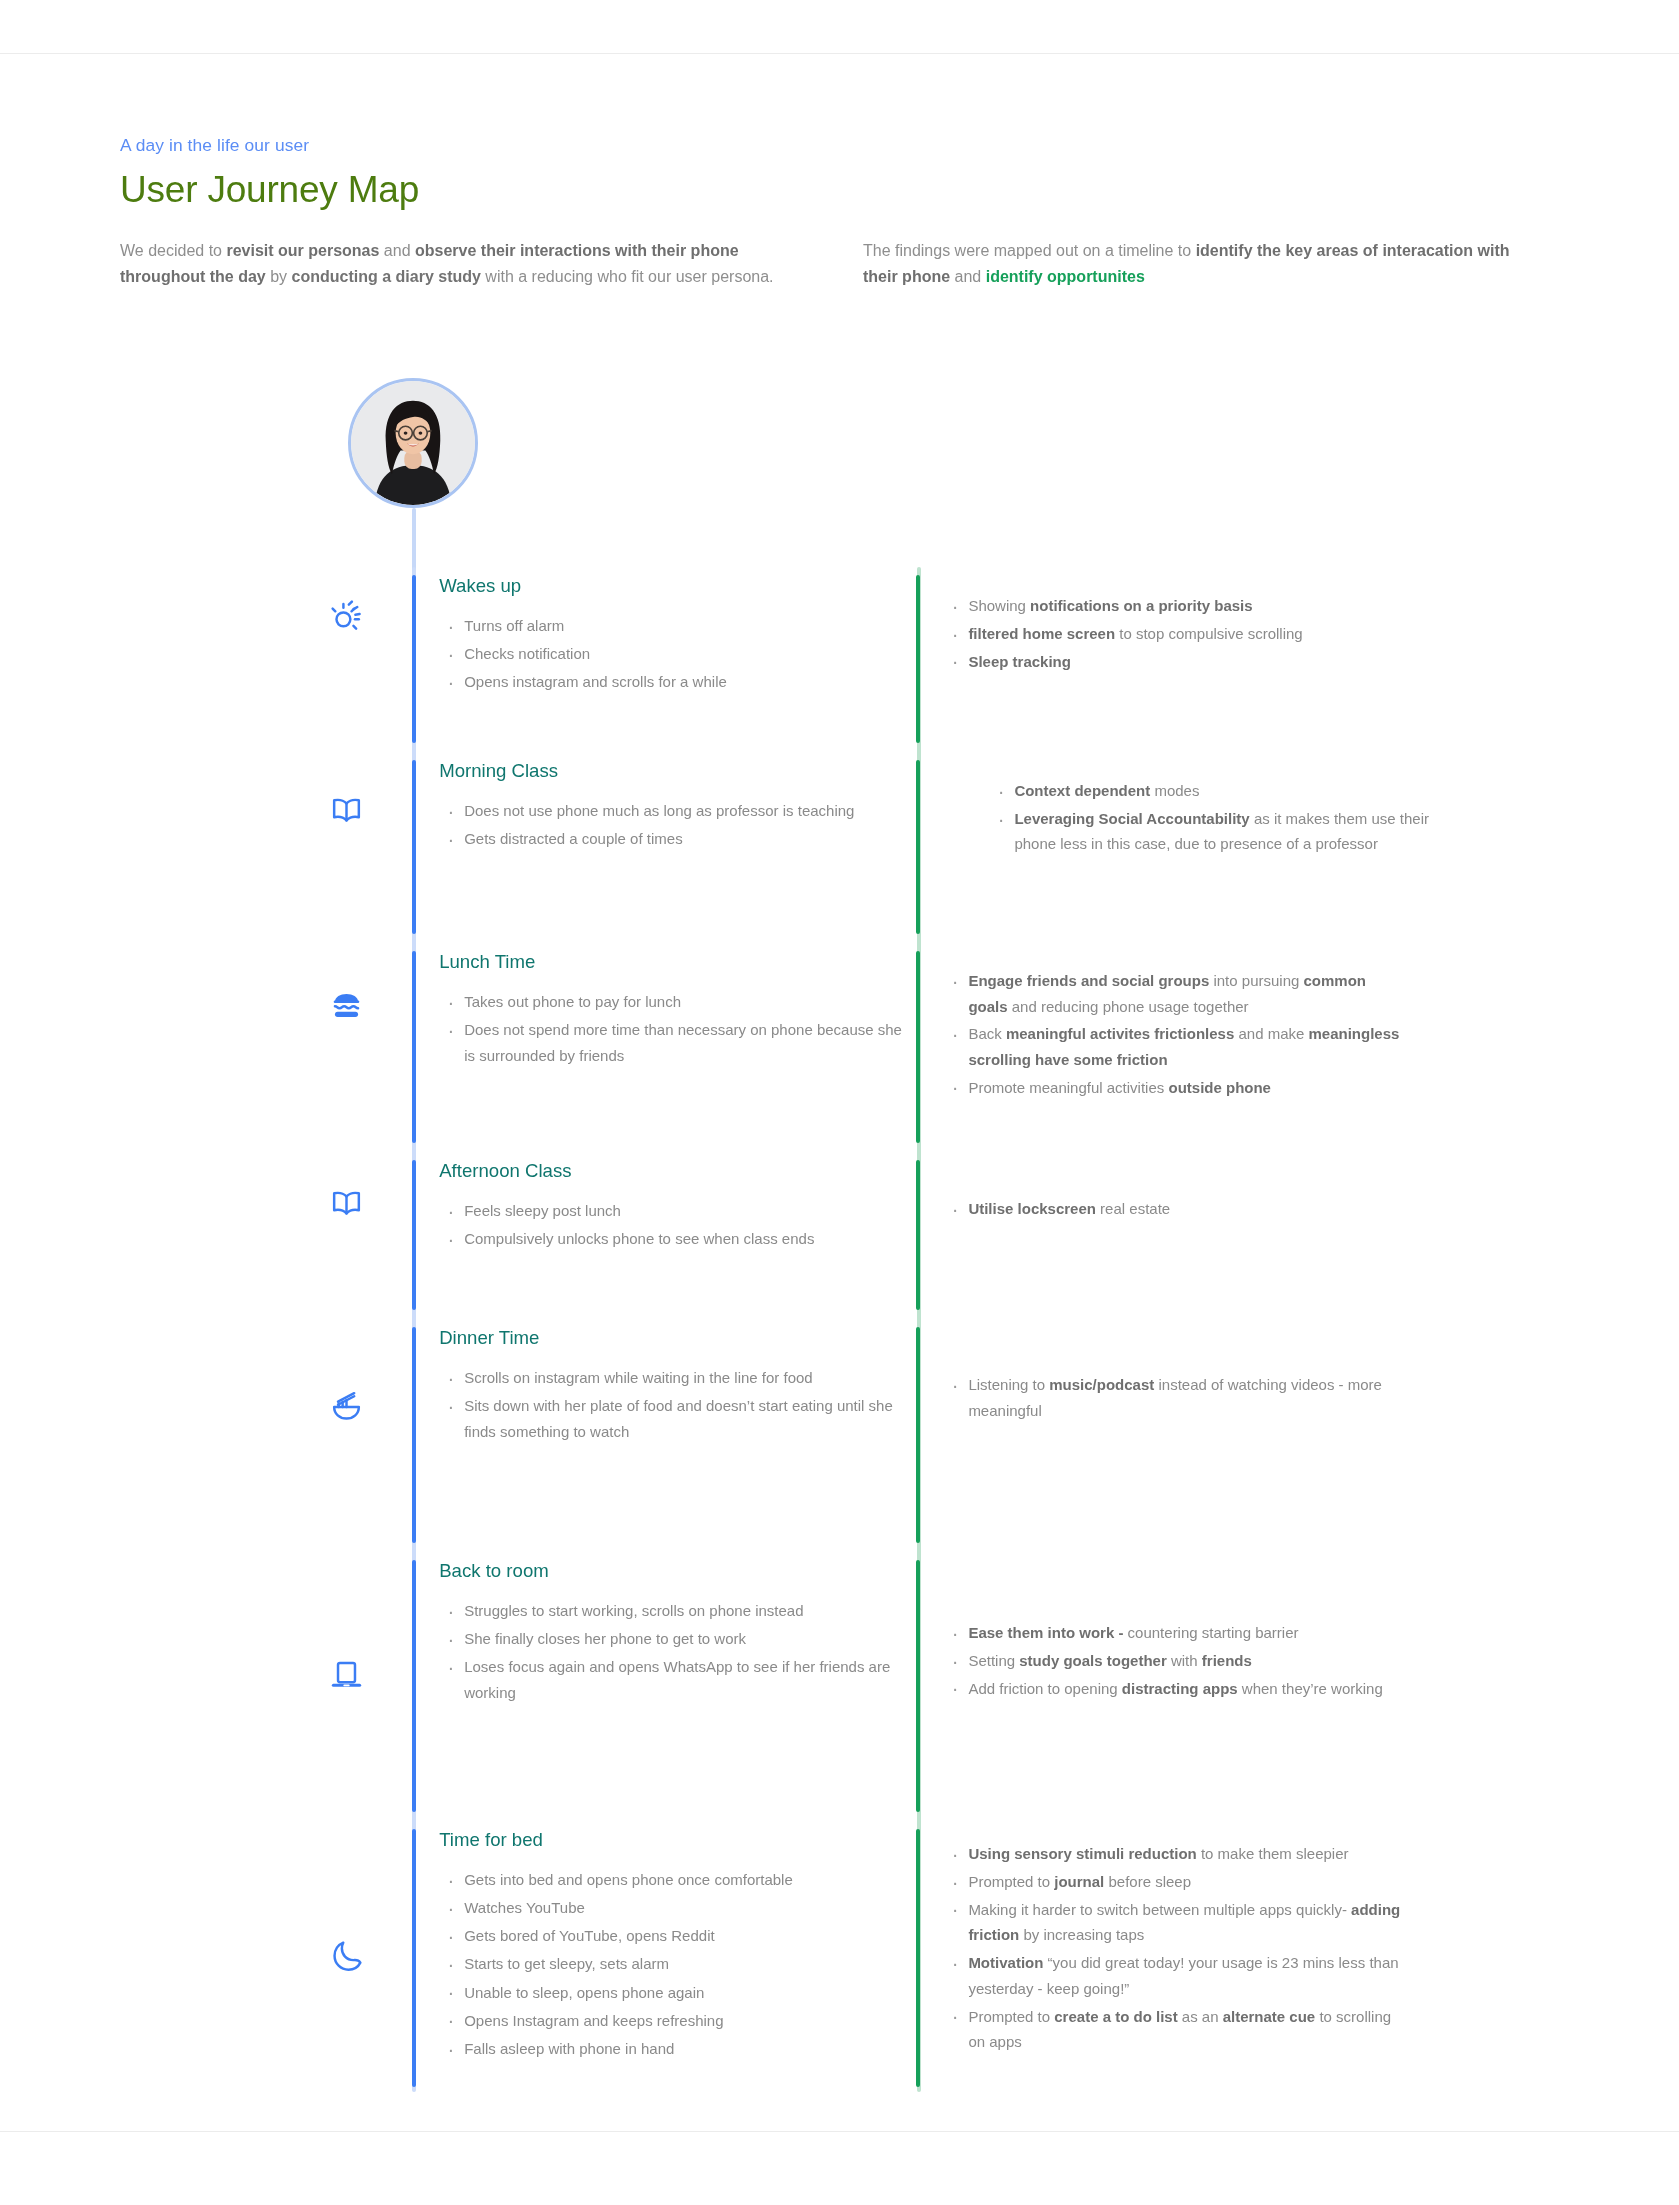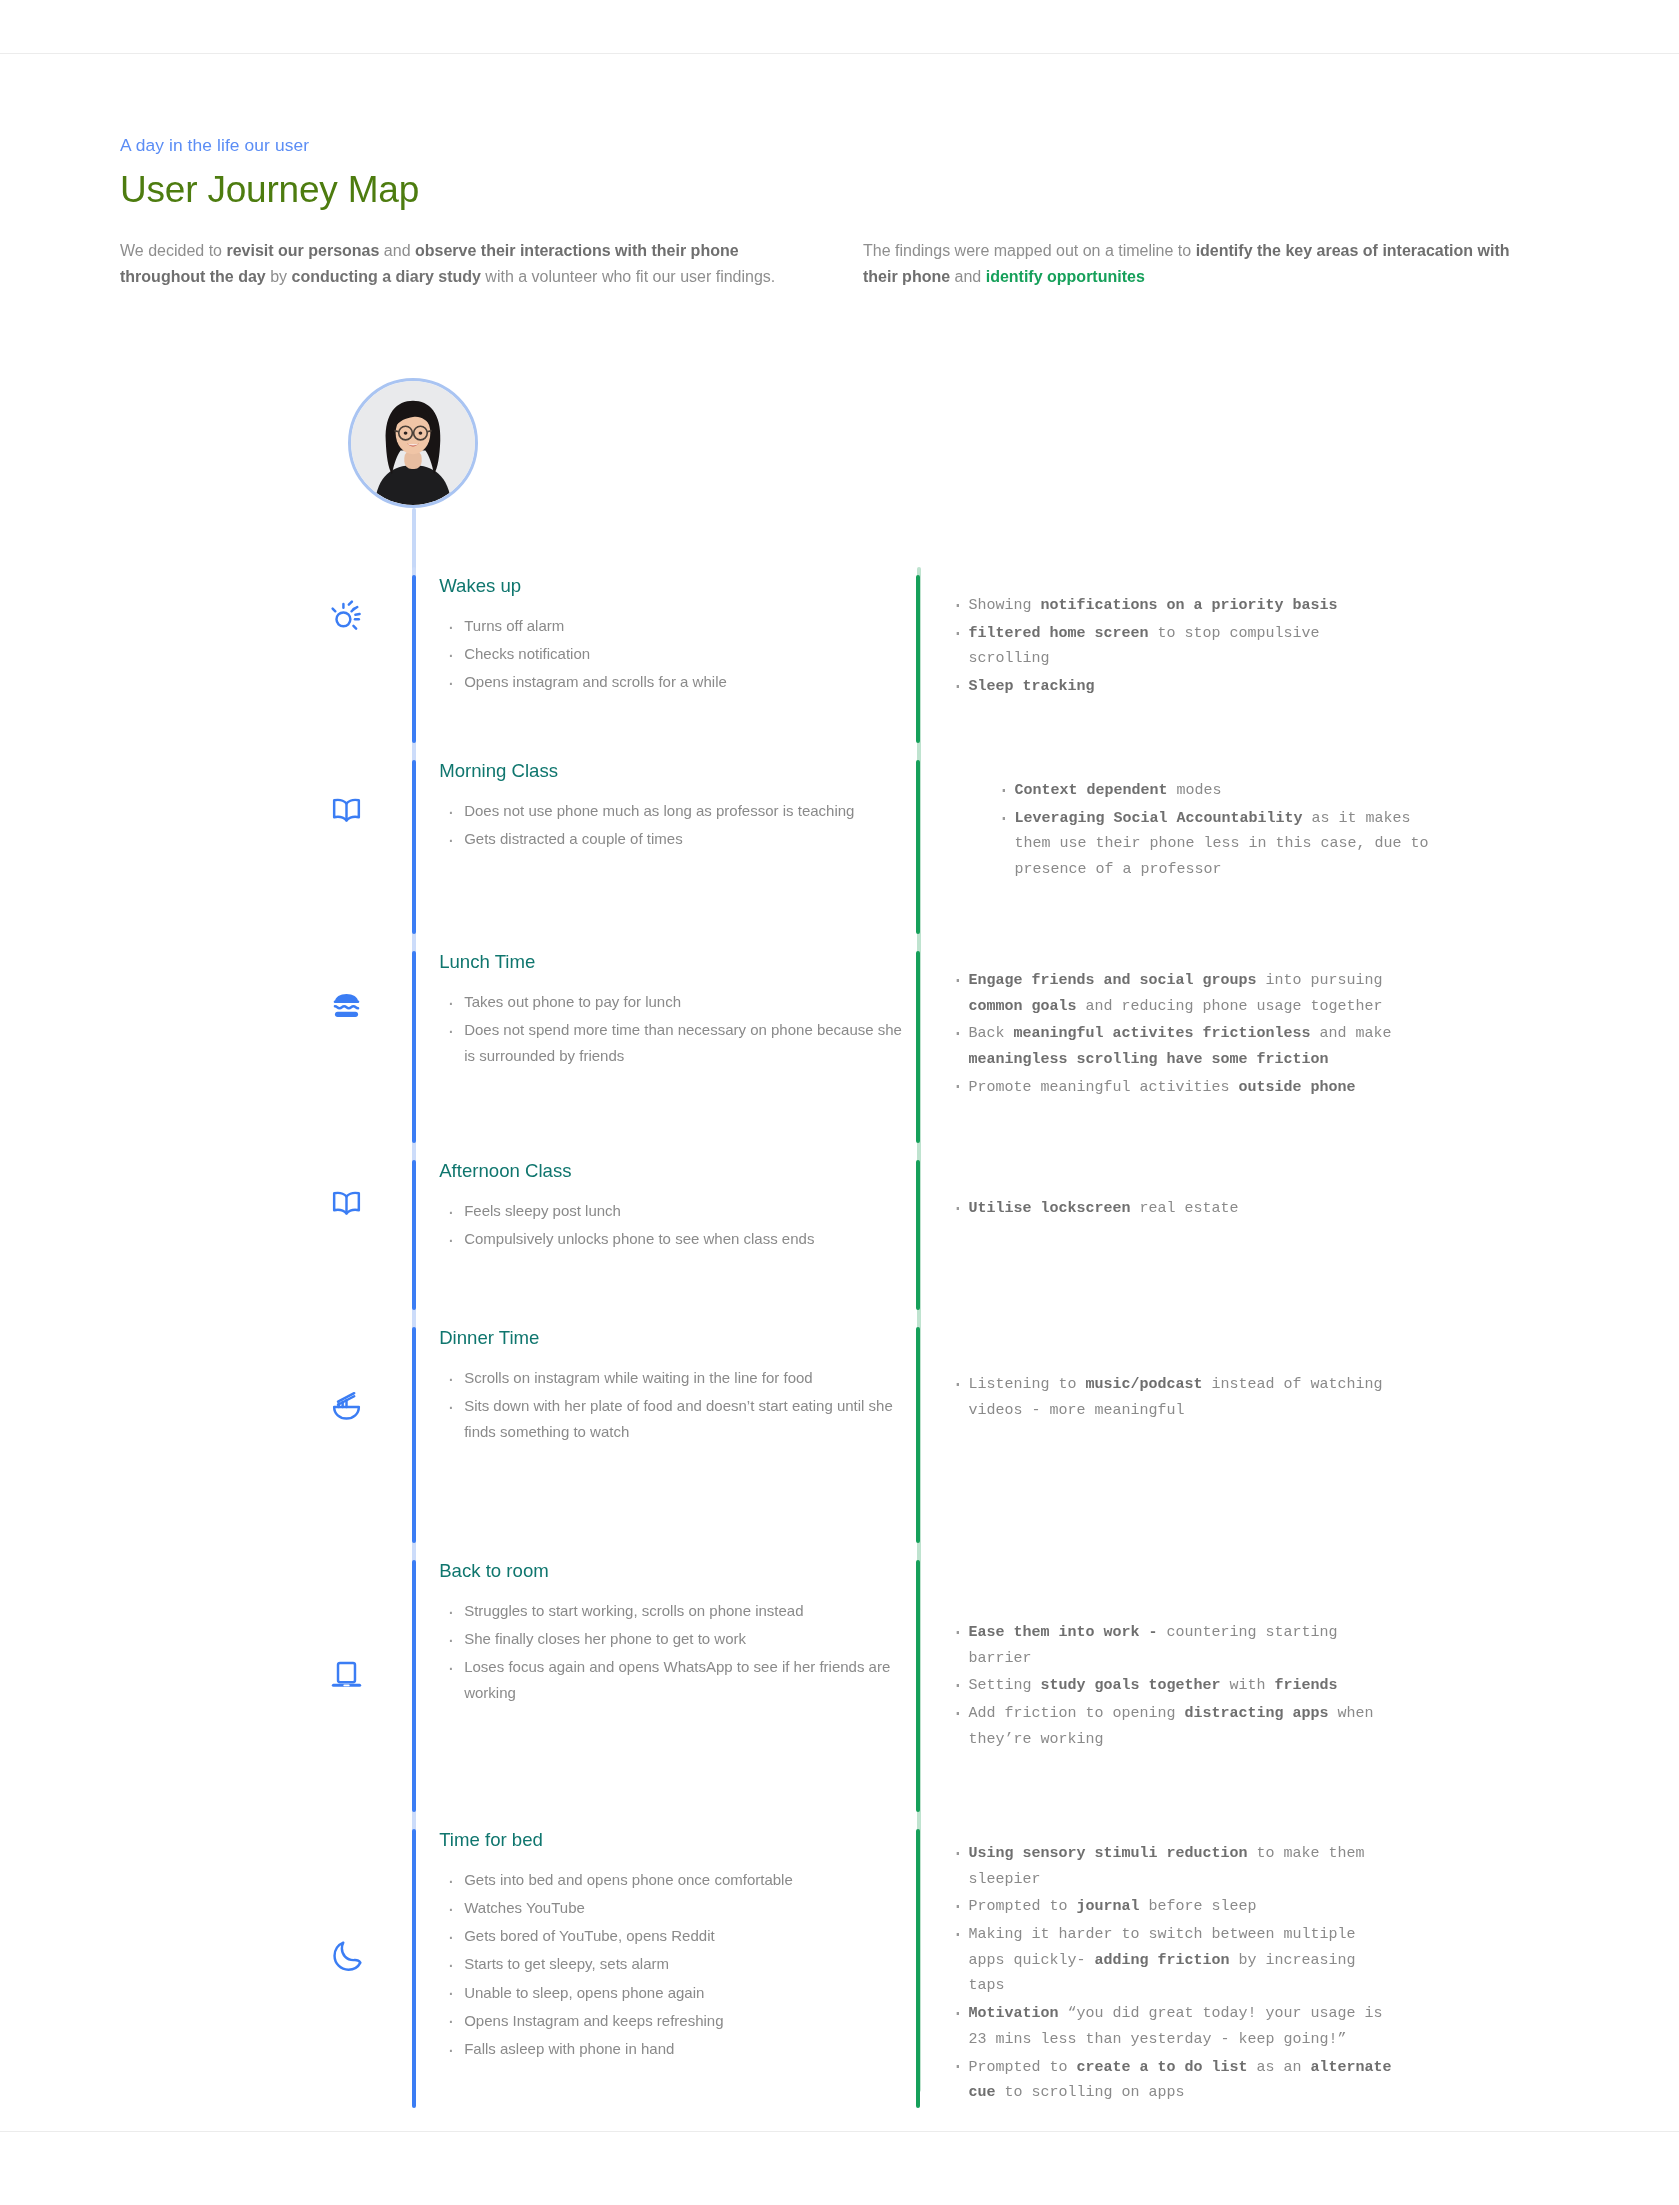--- a/index.html
+++ b/index.html
@@ -185,34 +185,34 @@
     content: "\00B7";
     position: absolute;
     left: 8.4px;
     top: -2.4px;
     font-size: 20.4px;
     color: #9a9a9a;
     line-height: 1.5;
   }
   ul.bullets li b { color: #6f6f6f; font-weight: 700; }
 
-  .right-col ul.bullets li { line-height: 1.70; font-family: Liberation Mono, monospace; }
+  .right-col ul.bullets li { line-height: 1.70; }
 </style>
 </head>
 <body>
 
 <div class="page-top-rule"></div>
 <div class="page-bottom-rule"></div>
 
 <div class="header">
   <div class="eyebrow">A day in the life our user</div>
   <h1 class="page-title">User Journey Map</h1>
   <div class="intro-cols">
     <div class="intro-col left">
-      <span>We decided to </span><b>revisit our personas</b><span> and </span><b>observe their interactions with their phone throughout the day</b><span> by </span><span class="lnk-blue">conducting a diary study</span><span> with a volunteer who fit our user findings.</span>
+      <span>We decided to </span><b>revisit our personas</b><span> and </span><b>observe their interactions with their phone throughout the day</b><span> by </span><span class="lnk-blue">conducting a diary study</span><span> with a reducing who fit our user persona.</span>
     </div>
     <div class="intro-col right">
       <span>The findings were mapped out on a timeline to </span><b>identify the key areas of interacation with their phone</b><span> and </span><span class="lnk-green">identify opportunites</span>
     </div>
   </div>
 </div>
 
 <div class="avatar-wrap">
   <div class="avatar">
     <svg viewBox="0 0 200 200">

